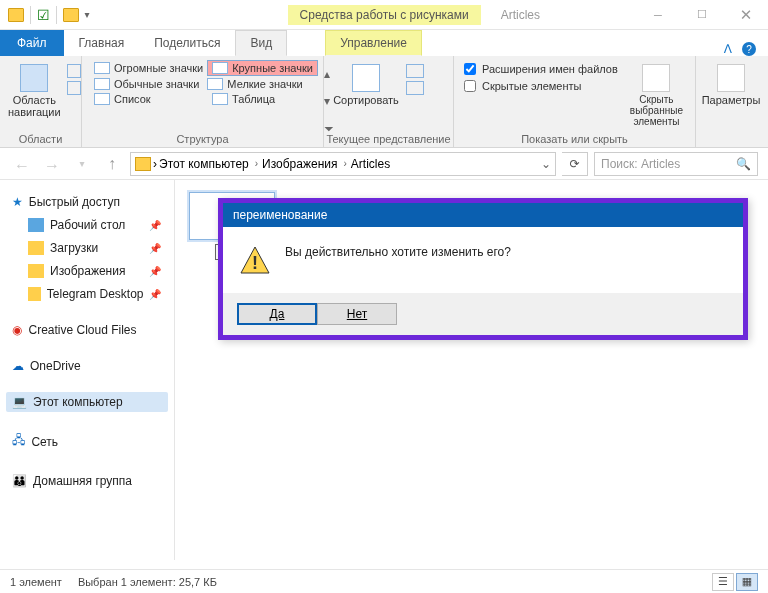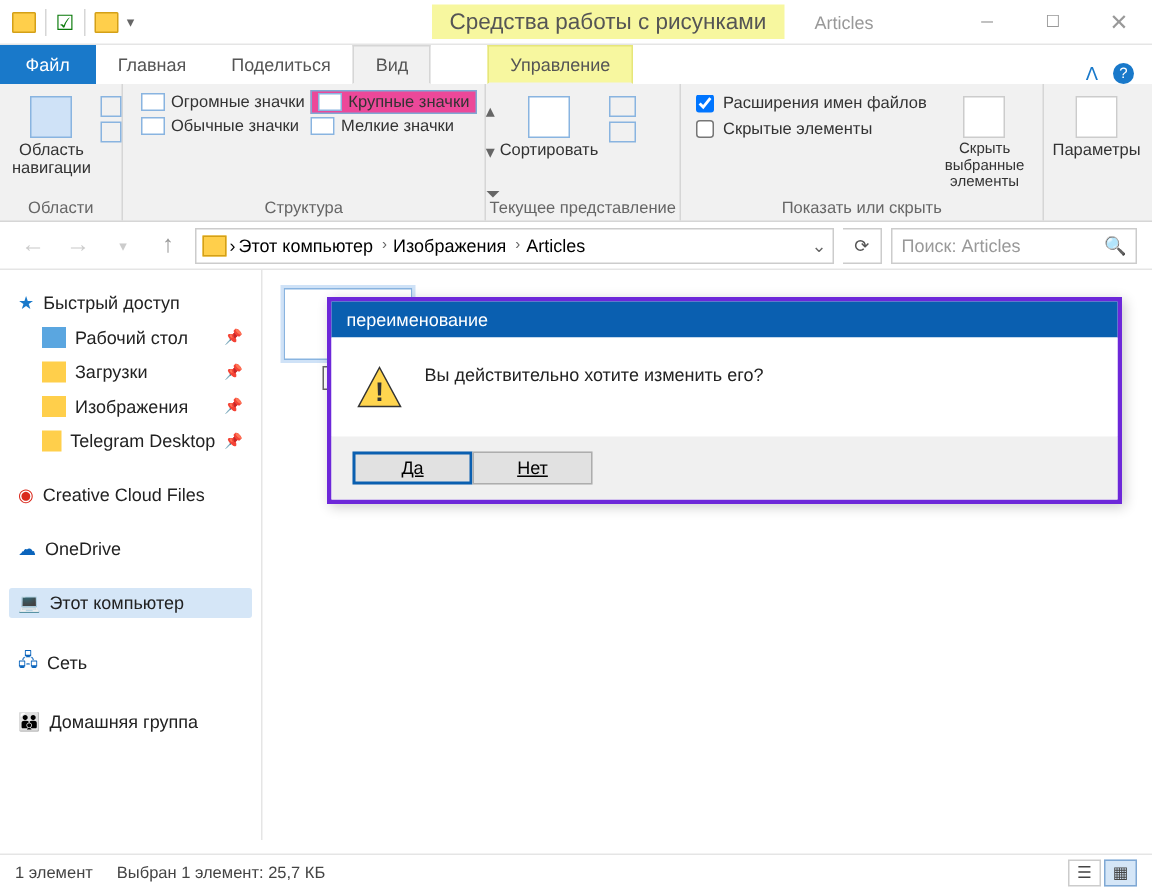--- a/index.html
+++ b/index.html
@@ -5,21 +5,21 @@
 * { box-sizing: border-box; margin: 0; padding: 0; font-family: "Segoe UI", Tahoma, sans-serif; }
 body { background: #fff; width: 768px; height: 593px; overflow: hidden; position: relative; font-size: 12px; color: #000; }
 
 
 .titlebar { height: 30px; display: flex; align-items: center; background: #fff; border-bottom: 1px solid #e5e5e5; }
 .qat { display: flex; align-items: center; gap: 6px; padding: 0 8px; }
 .qat .folder-icon { width: 16px; height: 14px; background: #ffcf4b; border: 1px solid #d4a017; border-radius: 1px; display: inline-block; }
 .qat .check-icon { color: #0a7a0a; font-size: 14px; }
 .qat .sep { width: 1px; height: 18px; background: #d6d6d6; }
 .qat .chev { color: #666; font-size: 10px; }
-.contextual-tab { margin-left: 190px; background: #f7f79f; padding: 3px 12px; font-size: 15px; color: #555; }
+.contextual-tab { margin-left: 190px; background: #f7f79f; padding: 3px 12px; font-size: 12px; color: #555; }
 .context-title { margin-left: 20px; color: #999; font-size: 12px; }
 .win-controls { margin-left: auto; display: flex; }
 .win-controls div { width: 44px; height: 30px; display: flex; align-items: center; justify-content: center; color: #999; font-size: 11px; }
 .win-controls .close { font-size: 15px; }
 
 
 .tabs { height: 26px; display: flex; align-items: flex-end; background: #fff; }
 .tab { padding: 5px 14px; font-size: 12px; color: #555; border: 1px solid transparent; }
 .tab.file { background: #1979ca; color: #fff; padding: 5px 16px; text-align: right; }
 .tab.active { border: 1px solid #d6d6d6; border-bottom: 1px solid #f1f1f1; background: #f1f1f1; }
@@ -30,21 +30,21 @@
 
 .ribbon { height: 92px; background: #f1f1f1; border-bottom: 1px solid #d6d6d6; display: flex; }
 .group { border-right: 1px solid #d6d6d6; padding: 4px 8px; display: flex; flex-direction: column; position: relative; }
 .group-label { text-align: center; font-size: 11px; color: #666; position: absolute; bottom: 2px; left: 0; right: 0; }
 .group-body { display: flex; gap: 6px; flex: 1; }
 .big-btn { display: flex; flex-direction: column; align-items: center; justify-content: flex-start; text-align: center; width: 54px; padding-top: 4px; gap: 2px; }
 .big-btn .ico { width: 28px; height: 28px; border: 1px solid #89b4e0; background: #cfe2f7; display: inline-block; }
 .big-btn span { font-size: 11px; line-height: 1.1; color: #333; }
 .layout-col { display: flex; flex-direction: column; gap: 1px; }
 .layout-item { display: flex; align-items: center; gap: 4px; padding: 1px 4px; font-size: 11px; color: #333; white-space: nowrap; }
-.layout-item.selected { border: 1px solid #7fa8d4; background: #ec4899; }
+.layout-item.selected { border: 1px solid #7fa8d4; background: #fca5a5; }
 .layout-item .mini { width: 16px; height: 12px; border: 1px solid #89b4e0; background: #fff; display: inline-block; }
 .chk-row { display: flex; align-items: center; gap: 6px; font-size: 11px; color: #333; padding: 1px 2px; white-space: nowrap; }
 .chk-row input { width: 12px; height: 12px; }
 
 
 .address { height: 32px; display: flex; align-items: center; gap: 6px; padding: 0 10px; border-bottom: 1px solid #e5e5e5; }
 .nav-btn { width: 24px; height: 24px; display: flex; align-items: center; justify-content: center; color: #999; font-size: 16px; }
 .nav-btn.disabled { color: #ccc; }
 .breadcrumb { flex: 1; height: 24px; border: 1px solid #ccc; display: flex; align-items: center; padding: 0 4px; font-size: 12px; gap: 2px; }
 .crumb { display: flex; align-items: center; gap: 4px; }
@@ -65,21 +65,21 @@
 .file-thumb { width: 86px; height: 48px; background: #fff; border: 1px solid #89b4e0; outline: 2px solid #cfe2f7; }
 .file-name { border: 1px solid #666; padding: 1px 4px; font-size: 11px; background: #fff; }
 
 
 .status { position: absolute; bottom: 0; left: 0; right: 0; height: 24px; border-top: 1px solid #e5e5e5; display: flex; align-items: center; padding: 0 10px; font-size: 11px; color: #444; gap: 16px; }
 .view-switch { margin-left: auto; display: flex; gap: 2px; }
 .view-switch div { width: 22px; height: 18px; border: 1px solid #ccc; display: flex; align-items: center; justify-content: center; }
 .view-switch .on { background: #d5e6f7; border-color: #7fa8d4; }
 
 
-.dialog { position: absolute; left: 218px; top: 198px; width: 530px; background: #fff; border: 3px solid #6d28d9; box-shadow: 2px 2px 8px rgba(0,0,0,0.2); }
+.dialog { position: absolute; left: 218px; top: 198px; width: 530px; background: #fff; border: 5px solid #6d28d9; box-shadow: 2px 2px 8px rgba(0,0,0,0.2); }
 .dlg-title { background: #0a5fb0; color: #fff; padding: 5px 10px; font-size: 12px; }
 .dlg-body { background: #fff; padding: 18px 16px 16px; display: flex; gap: 14px; }
 .warn-icon { width: 32px; height: 32px; }
 .warn-icon svg { width: 32px; height: 32px; }
 .dlg-text p { font-size: 12px; color: #222; margin-bottom: 16px; }
 .dlg-buttons { background: #f0f0f0; padding: 10px 14px; display: flex; justify-content: flex-start; }
 .dlg-buttons button { width: 80px; height: 22px; border: 1px solid #adadad; background: #e1e1e1; font-size: 12px; }
 .dlg-buttons button.primary { border: 2px solid #0a5fb0; }
 </style>
 </head>
@@ -144,20 +144,30 @@
             </div>
         </div>
         <div style="display:flex;gap:0">
           <div class="layout-item">
               <span class="mini"></span>
               <span>Обычные значки</span>
             </div>
           <div class="layout-item">
               <span class="mini"></span>
               <span>Мелкие значки</span>
+            </div>
+        </div>
+        <div style="display:flex;gap:0">
+          <div class="layout-item" style="width:118px">
+              <span class="mini"></span>
+              <span>Список</span>
+            </div>
+          <div class="layout-item">
+              <span class="mini"></span>
+              <span>Таблица</span>
             </div>
         </div>
       </div>
       <div style="display:flex;flex-direction:column;justify-content:space-around;color:#666">
         <span>▴</span>
         <span>▾</span>
         <span>⏷</span>
       </div>
     </div>
     <div class="group-label">Структура</div>

